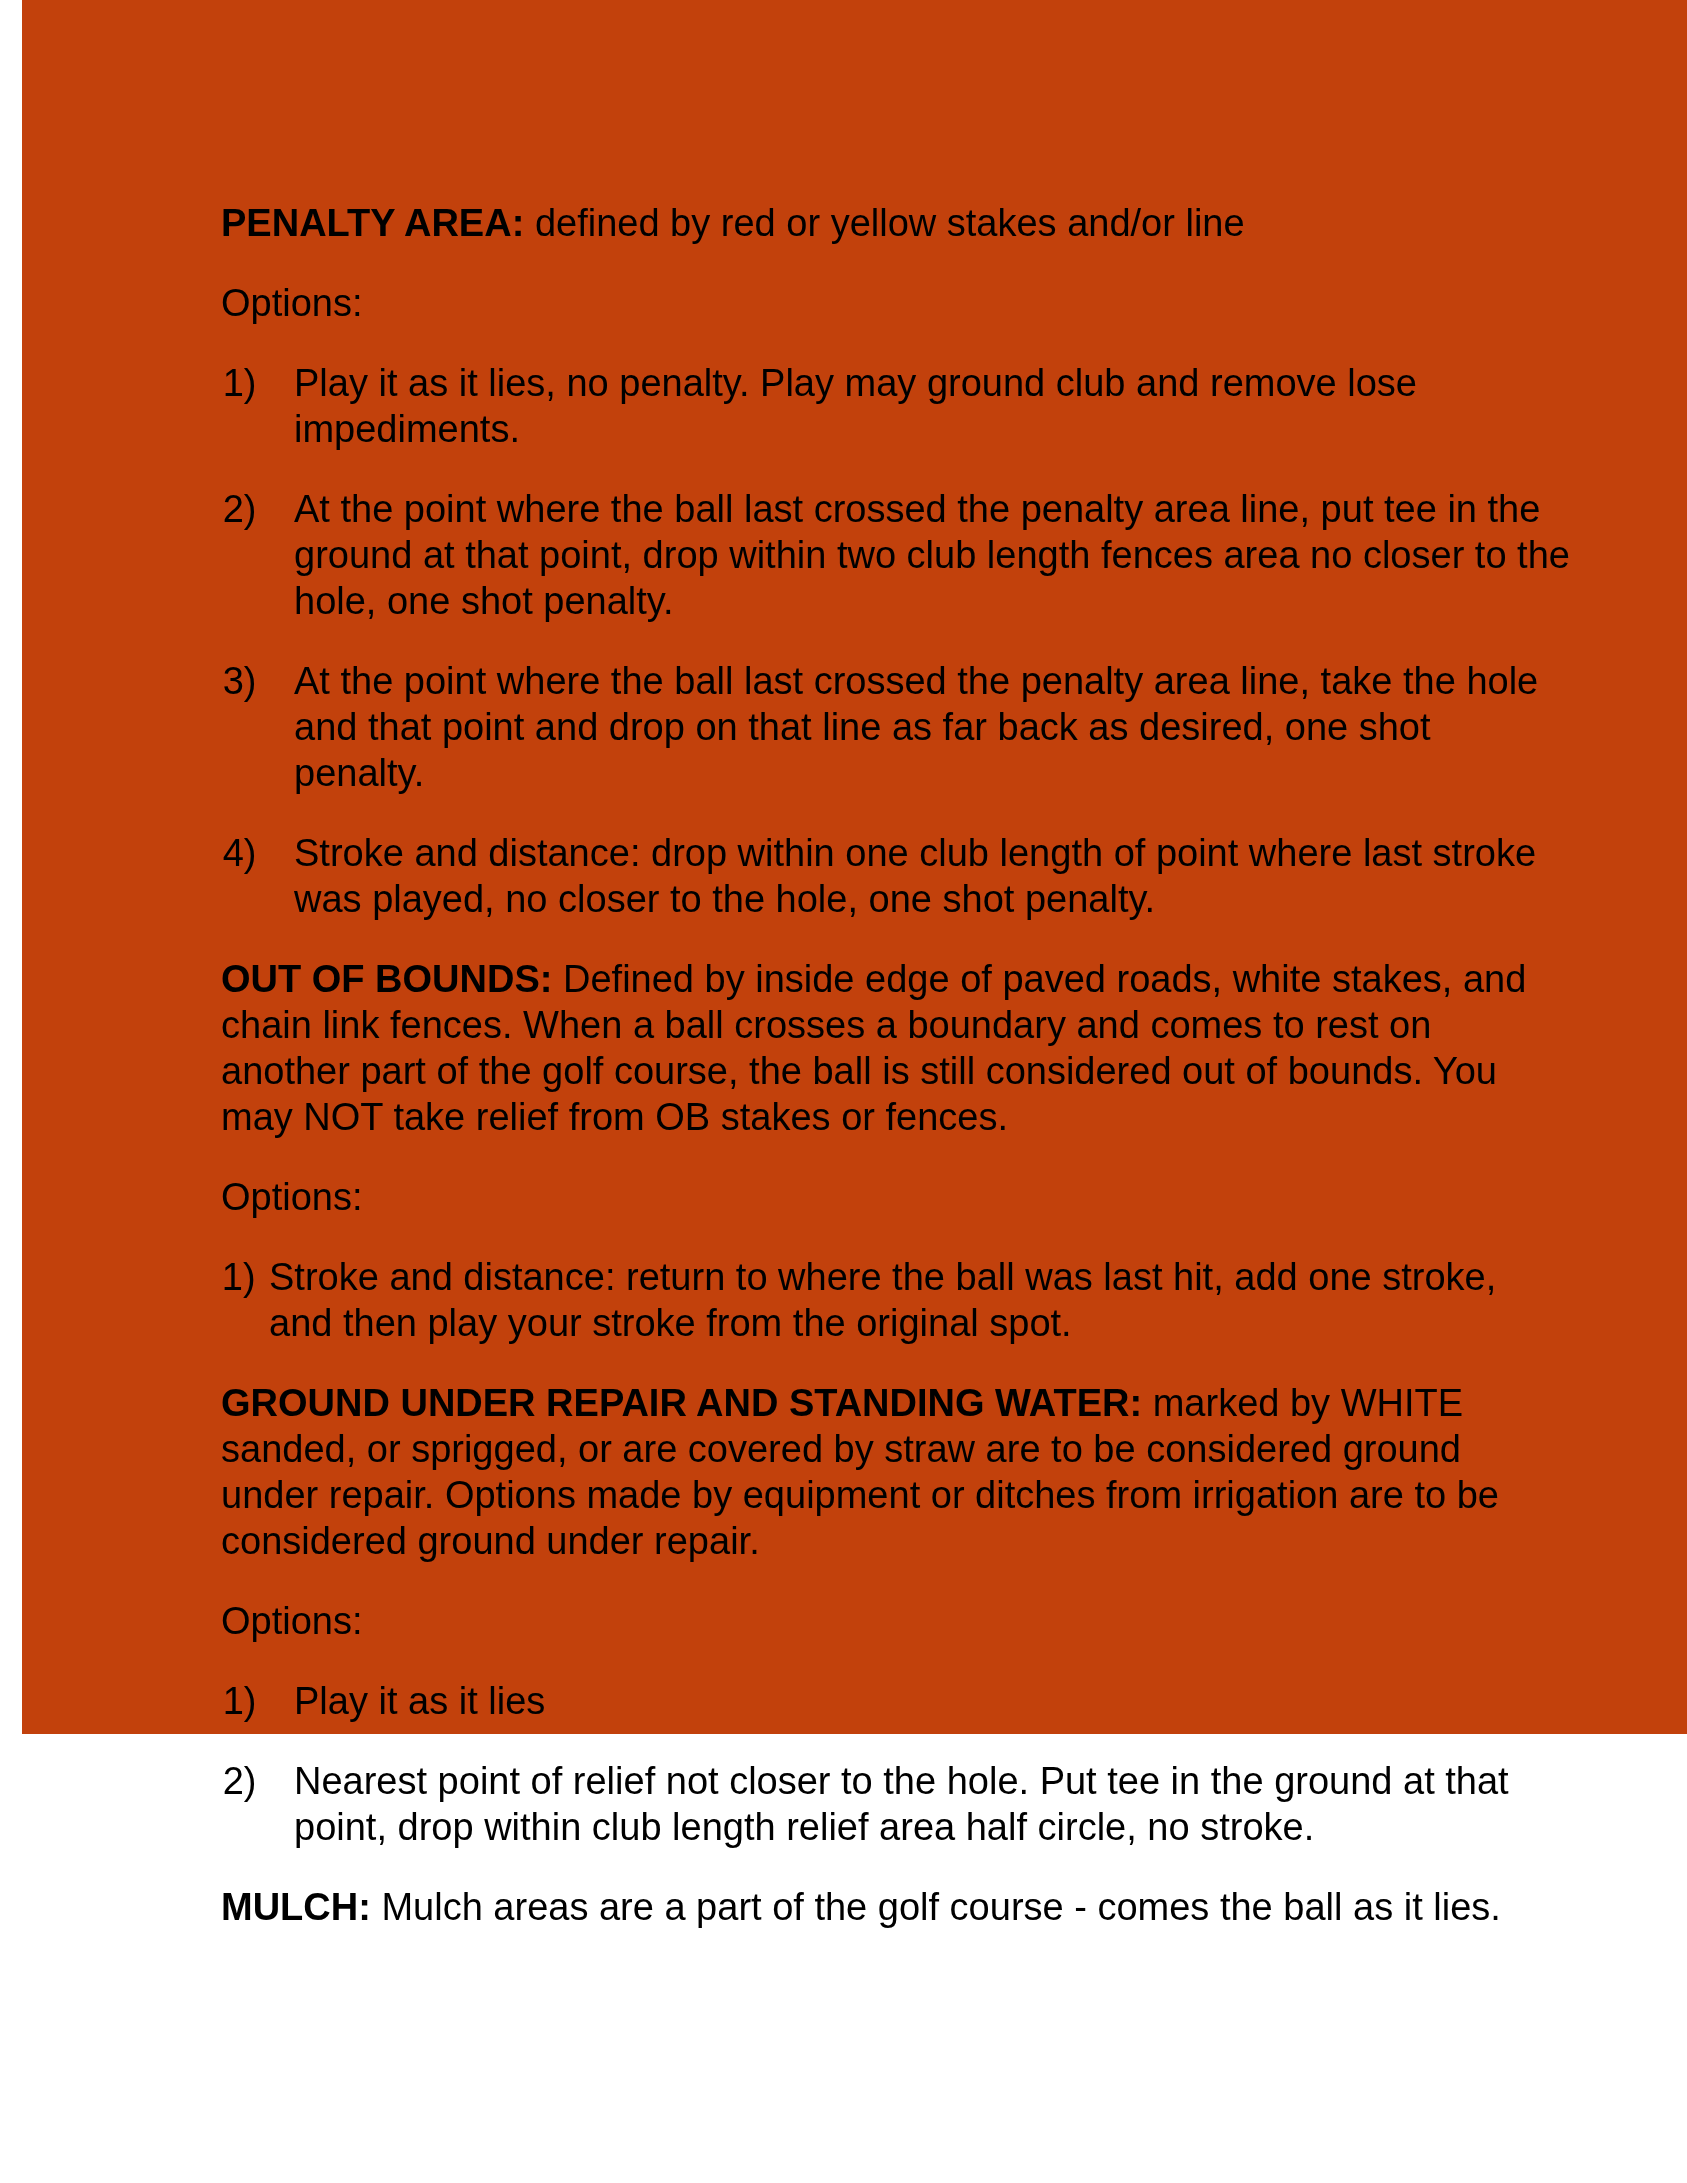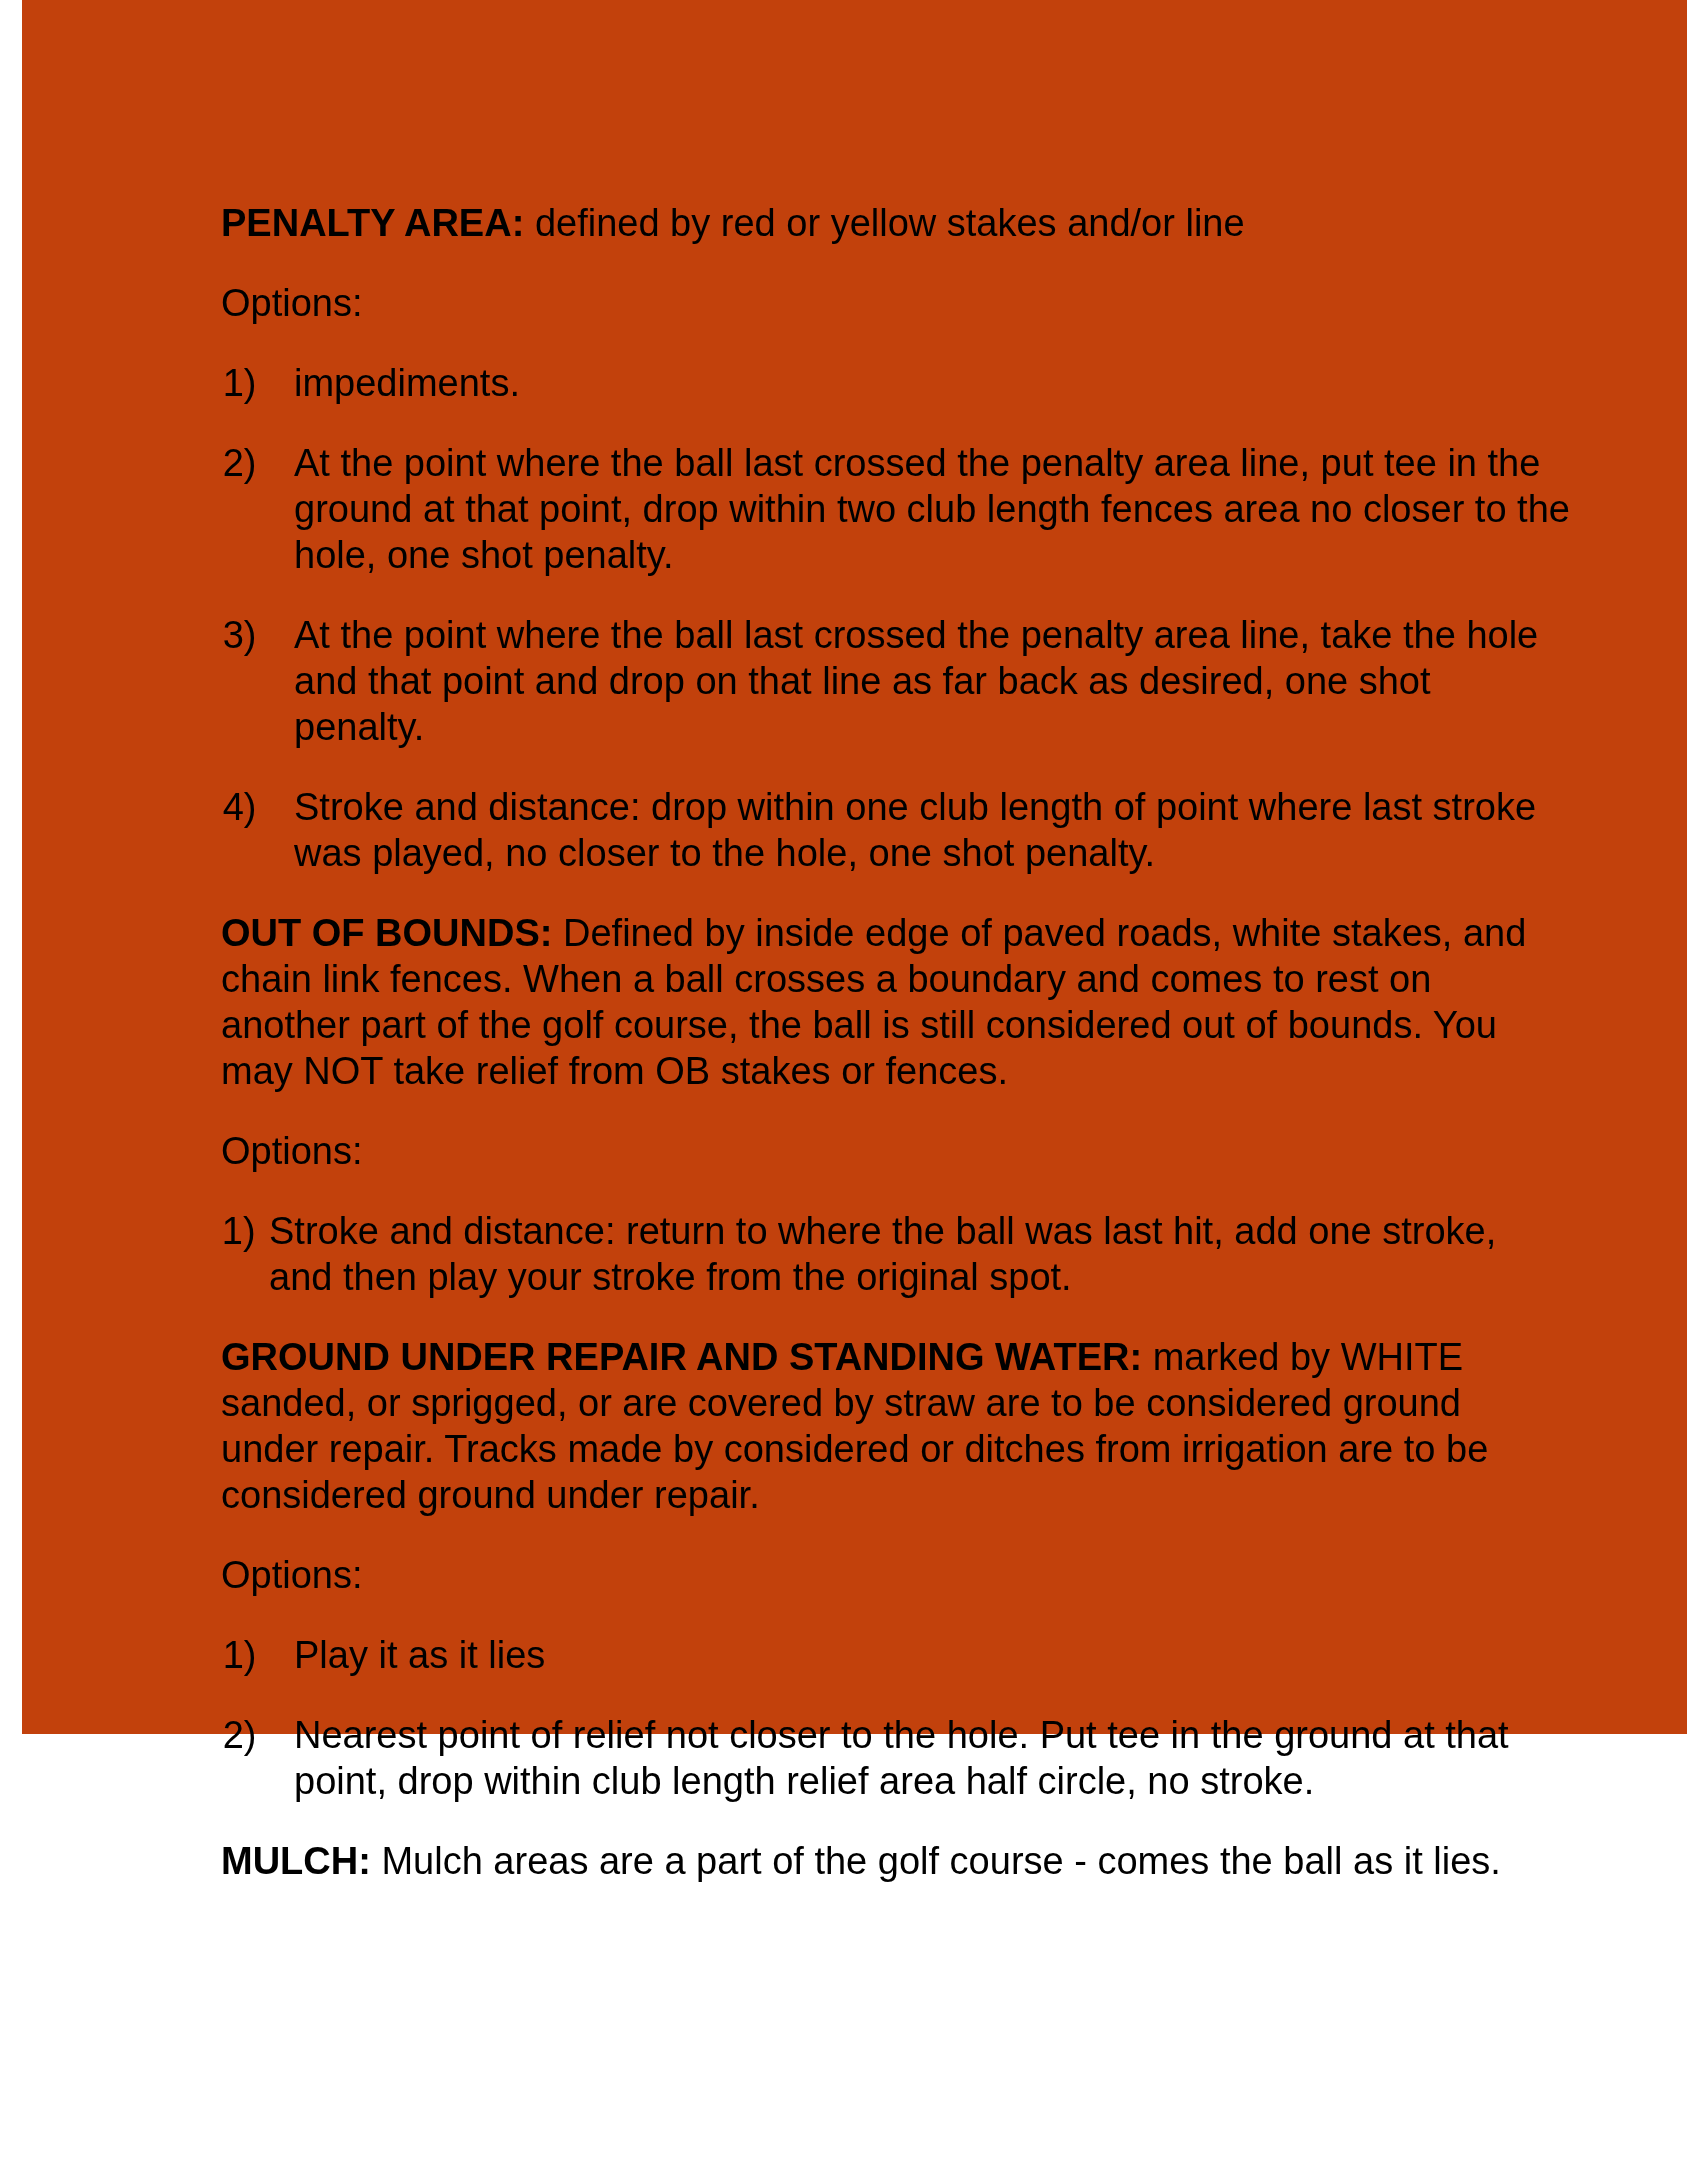--- a/index.html
+++ b/index.html
@@ -63,20 +63,21 @@
 
 <div class="page">
   <div class="content">
 
     <p class="block para"><b>PENALTY AREA:</b><span> defined by red or yellow stakes and/or line</span></p>
 
     <p class="block para">Options:</p>
 
     <div class="block item wide">
       <span class="marker">1)</span>
+      <span class="line">Play it as it lies, no penalty. Play may ground club and remove lose</span>
       <span class="line">impediments.</span>
     </div>
 
     <div class="block item wide">
       <span class="marker">2)</span>
       <span class="line">At the point where the ball last crossed the penalty area line, put tee in the</span>
       <span class="line">ground at that point, drop within two club length fences area no closer to the</span>
       <span class="line">hole, one shot penalty.</span>
     </div>
 
@@ -104,21 +105,21 @@
 
     <div class="block item narrow">
       <span class="marker">1)</span>
       <span class="line">Stroke and distance: return to where the ball was last hit, add one stroke,</span>
       <span class="line">and then play your stroke from the original spot.</span>
     </div>
 
     <div class="block para">
       <span class="line"><b>GROUND UNDER REPAIR AND STANDING WATER:</b><span> marked by WHITE</span></span>
       <span class="line">sanded, or sprigged, or are covered by straw are to be considered ground</span>
-      <span class="line">under repair. Tracks made by considered or ditches from irrigation are to be</span>
+      <span class="line">under repair. Options made by equipment or ditches from irrigation are to be</span>
       <span class="line">considered ground under repair.</span>
     </div>
 
     <p class="block para">Options:</p>
 
     <div class="block item wide">
       <span class="marker">1)</span>
       <span class="line">Play it as it lies</span>
     </div>
 

